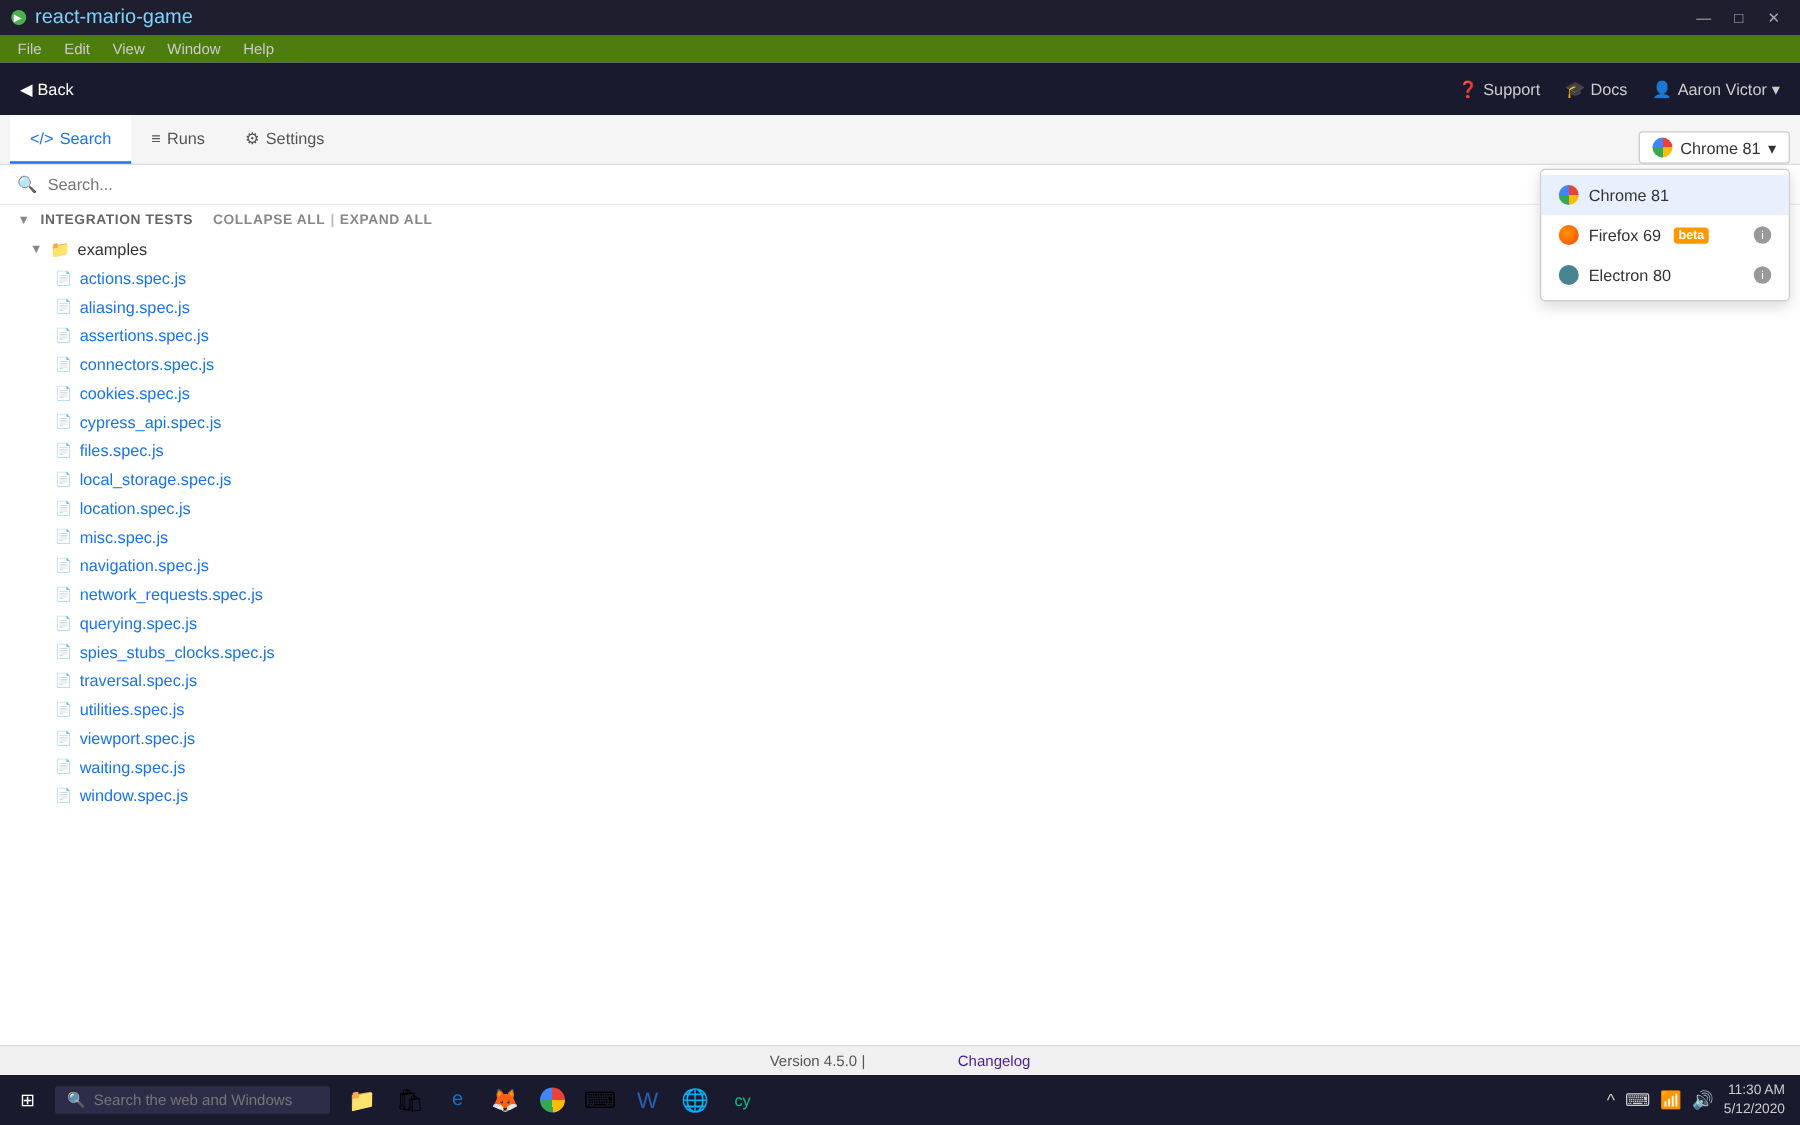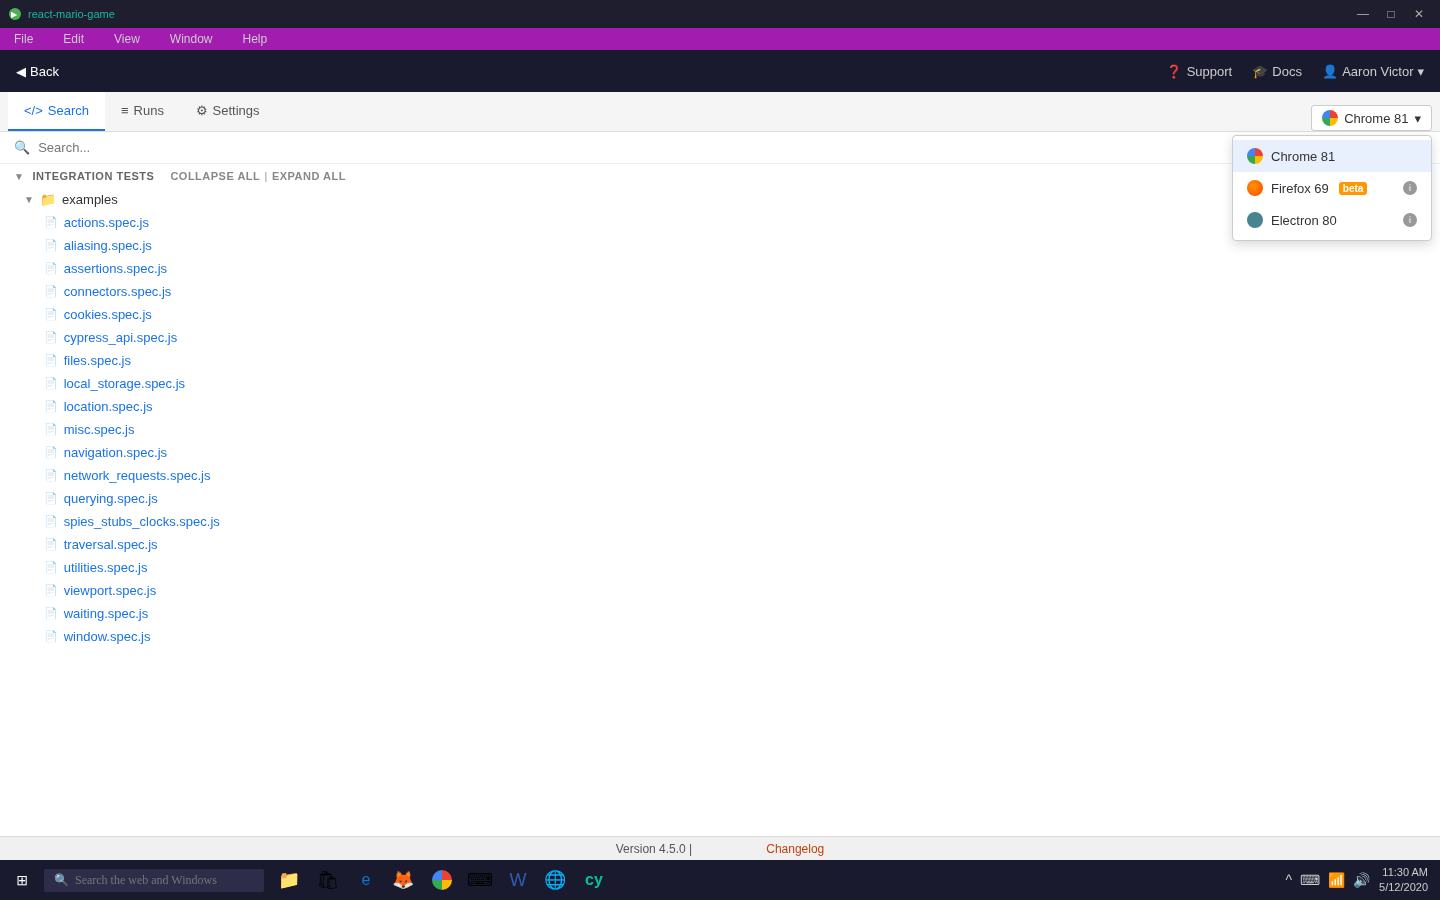--- a/index.html
+++ b/index.html
@@ -10,37 +10,37 @@
       background: #1e1e2e;
       color: #ccc;
       height: 28px;
       display: flex;
       align-items: center;
       padding: 0 8px;
       font-size: 12px;
       -webkit-app-region: drag;
     }
     .title-bar-icon { width: 14px; height: 14px; margin-right: 6px; }
-    .title-bar-title { flex: 1; font-size: 11px; color: #14b8a6; }
+    .title-bar-title { flex: 1; font-size: 16px; color: #7dd3fc; }
     .title-bar-controls { display: flex; gap: 2px; }
     .title-bar-btn {
       width: 26px; height: 22px; background: transparent; border: none; color: #aaa;
       cursor: pointer; display: flex; align-items: center; justify-content: center; font-size: 12px;
     }
 
     
     .menu-bar {
-      background: #a21caf;
+      background: #4d7c0f;
       color: #ccc;
       height: 22px;
       display: flex;
       align-items: center;
       padding: 0 6px;
       font-size: 12px;
-      gap: 14px;
+      gap: 2px;
     }
     .menu-item {
       padding: 2px 8px;
       cursor: pointer;
       color: #ccc;
     }
 
     
     .top-nav {
       background: #1a1a2e;
@@ -158,21 +158,21 @@
     }
     .file-icon { font-size: 11px; color: #aaa; }
 
     
     .status-bar {
       position: fixed; bottom: 40px; left: 0; right: 0;
       background: #f0f0f0; border-top: 1px solid #ddd;
       height: 24px; display: flex; align-items: center; justify-content: center;
       font-size: 12px; color: #555; gap: 32px;
     }
-    .status-link { color: #c2410c; cursor: pointer; text-decoration: none; padding-left: 42px; }
+    .status-link { color: #4c1d95; cursor: pointer; text-decoration: none; padding-left: 42px; }
 
     
     .taskbar {
       position: fixed; bottom: 0; left: 0; right: 0;
       height: 40px; background: #1a1a2e;
       display: flex; align-items: center;
       padding: 0 4px;
       z-index: 200;
     }
     .start-btn {
@@ -408,34 +408,34 @@
 
 <div class="status-bar">
   <span>Version 4.5.0 | </span>
   <a class="status-link">Changelog</a>
 </div>
 
 <div class="taskbar">
   <div class="start-btn">⊞</div>
   <div class="taskbar-search">
     <span style="color:#aaa;font-size:12px;">🔍</span>
-    <input type="text" style="background: transparent; border: none; outline: none; color: #84cc16; font-size: 12px; width: 100%; font-family: Liberation Serif, serif;" placeholder="Search the web and Windows">
+    <input type="text" style="background: transparent; border: none; outline: none; color: #84cc16; font-size: 12px; width: 100%;" placeholder="Search the web and Windows">
   </div>
   <div class="taskbar-apps">
     <div class="taskbar-app">📁</div>
     <div class="taskbar-app">🛍</div>
     <div class="taskbar-app" style="color:#0078d7;font-size:16px;">e</div>
     <div class="taskbar-app">🦊</div>
     <div class="taskbar-app" style="font-size:16px;">
       <span class="chrome-icon" style="width:20px;height:20px;"></span>
     </div>
     <div class="taskbar-app">⌨</div>
     <div class="taskbar-app" style="color:#2b5fb3;">W</div>
     <div class="taskbar-app">🌐</div>
-    <div class="taskbar-app" style="color:#04c38e;font-weight:bold;font-size:16px;">cy</div>
+    <div class="taskbar-app" style="color:#04c38e;font-weight:normal;font-size:13px;">cy</div>
   </div>
   <div class="taskbar-spacer"></div>
   <div class="taskbar-tray">
     <span class="tray-icon">^</span>
     <span class="tray-icon">⌨</span>
     <span class="tray-icon">📶</span>
     <span class="tray-icon">🔊</span>
     <div class="tray-time">
       <div>11:30 AM</div>
       <div>5/12/2020</div>

